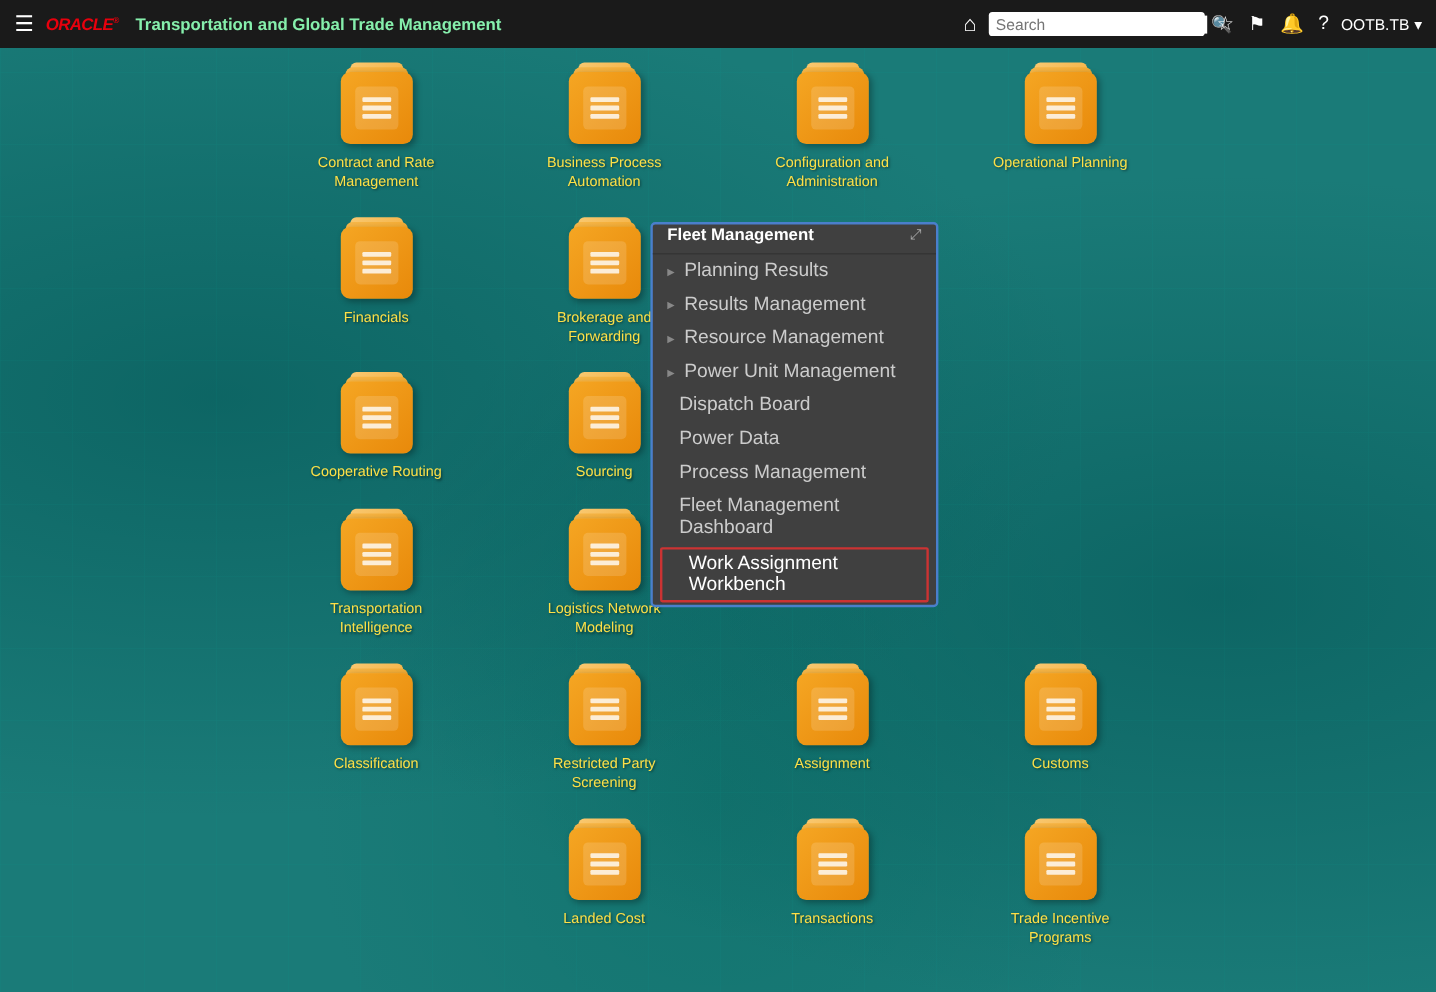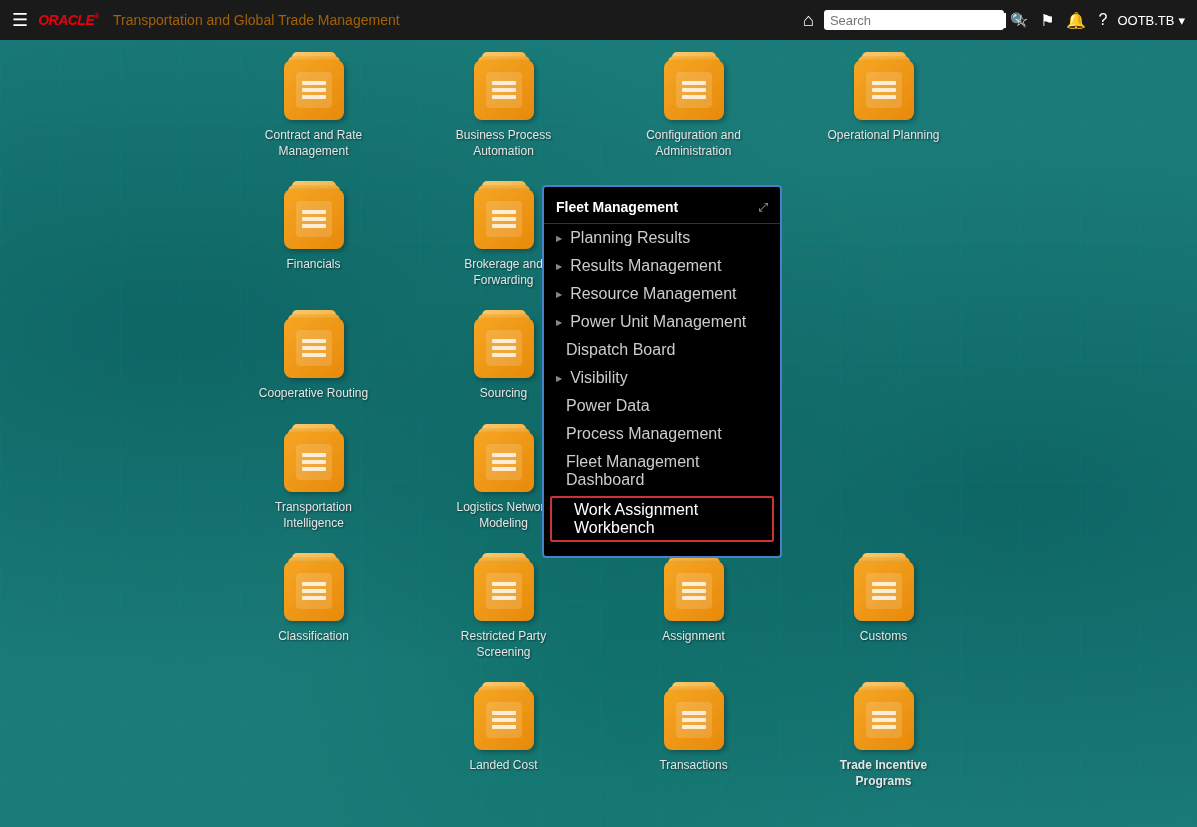--- a/index.html
+++ b/index.html
@@ -65,23 +65,24 @@
 
     .oracle-logo {
       color: #e8000d;
       font-size: 14px;
       font-weight: bold;
       font-style: italic;
       letter-spacing: -0.5px;
     }
 
     .navbar-app-title {
-      color: #a16207;
+      color: #86efac;
       font-size: 14px;
       margin-left: 4px;
+      font-weight: bold;
     }
 
     .navbar-spacer { flex: 1; }
 
     .navbar-home {
       color: white;
       font-size: 18px;
       cursor: pointer;
     }
 
@@ -199,37 +200,37 @@
     }
 
     .app-icon-page {
       width: 24px;
       height: 4px;
       background: rgba(255,255,255,0.8);
       border-radius: 1px;
     }
 
     .app-label {
-      color: #e5e5e5;
+      color: #fde047;
       font-size: 12px;
       text-align: center;
       text-shadow: 1px 1px 2px rgba(0,0,0,0.5);
       line-height: 1.3;
       max-width: 120px;
     }
 
     
     .fleet-popup {
       position: absolute;
       z-index: 20;
-      background: #000000;
+      background: #404040;
       border: 2px solid #4a7fcc;
       border-radius: 4px;
       width: 240px;
-      padding: 12px 0;
+      padding: 0 0;
       left: 542px;
       top: 185px;
     }
 
     .fleet-popup-header {
       display: flex;
       align-items: center;
       justify-content: space-between;
       padding: 0 12px 8px 12px;
       border-bottom: 1px solid #333;
@@ -496,21 +497,21 @@
       <div class="app-icon-inner">
         <div class="app-icon-pages">
           <div class="app-icon-page"></div>
           <div class="app-icon-page"></div>
           <div class="app-icon-page"></div>
         </div>
       </div>
     </div>
     <span class="app-label">Transactions</span>
   </div>
-      <div class="app-tile" style="grid-area: 6 / 4; font-weight: bold;">
+      <div class="app-tile" style="grid-area: 6 / 4;">
     <div class="app-icon">
       <div class="app-icon-inner">
         <div class="app-icon-pages">
           <div class="app-icon-page"></div>
           <div class="app-icon-page"></div>
           <div class="app-icon-page"></div>
         </div>
       </div>
     </div>
     <span class="app-label">Trade Incentive<br>Programs</span>
@@ -523,19 +524,18 @@
     <span class="fleet-popup-title">Fleet Management</span>
     <span class="fleet-popup-expand">⤢</span>
   </div>
   <div id="fleet-menu">
 
   <div class="fleet-menu-item has-arrow">Planning Results</div>
       <div class="fleet-menu-item has-arrow">Results Management</div>
       <div class="fleet-menu-item has-arrow">Resource Management</div>
       <div class="fleet-menu-item has-arrow">Power Unit Management</div>
       <div class="fleet-menu-item no-arrow">Dispatch Board</div>
-      <div class="fleet-menu-item has-arrow">Visibility</div>
       <div class="fleet-menu-item no-arrow">Power Data</div>
       <div class="fleet-menu-item no-arrow">Process Management</div>
       <div class="fleet-menu-item no-arrow">Fleet Management Dashboard</div>
       <div class="fleet-menu-item no-arrow highlighted">Work Assignment Workbench</div>
     </div>
 </div>
 
 </body></html>

